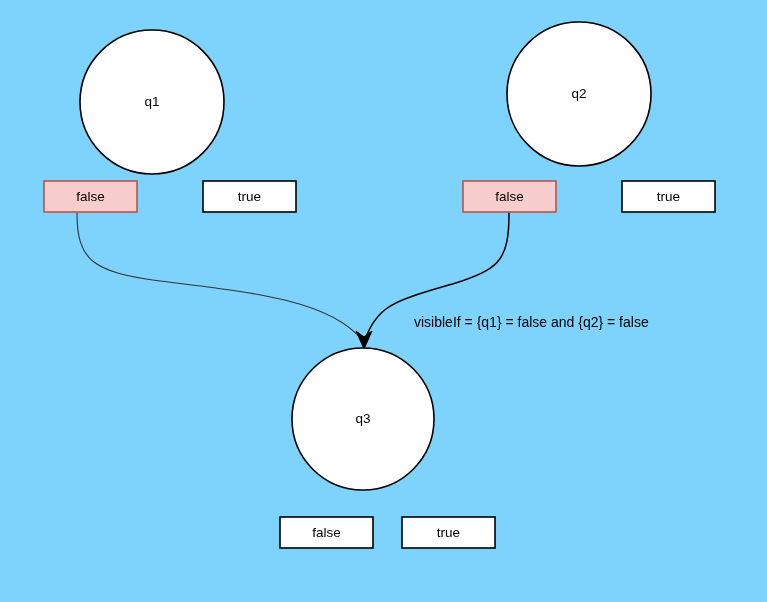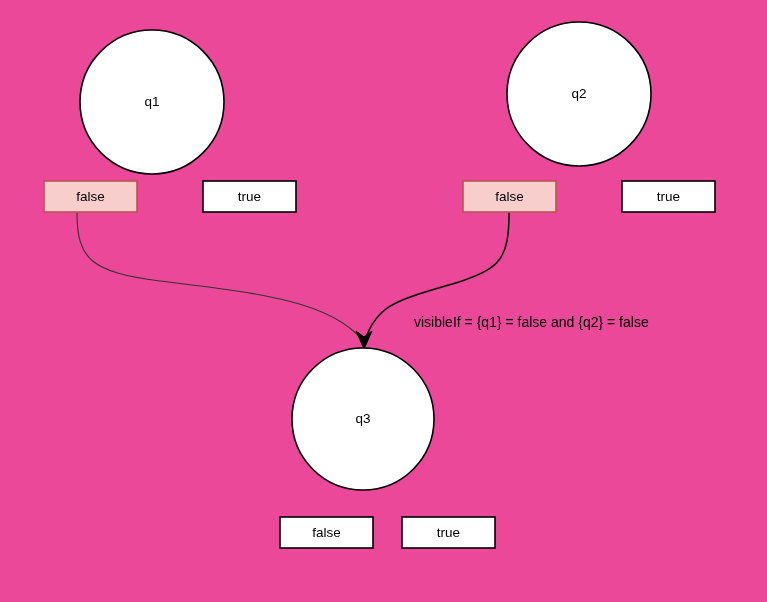--- a/index.html
+++ b/index.html
@@ -7,21 +7,21 @@
     padding: 0;
     background: #ffffff;
   }
   body {
     font-family: "Liberation Sans", sans-serif;
   }
   #canvas {
     position: relative;
     width: 767px;
     height: 602px;
-    background: #ec4899;
+    background: #7dd3fc;
     overflow: hidden;
   }
   #diagram-svg {
     position: absolute;
     left: 0;
     top: 0;
     width: 767px;
     height: 602px;
   }
   .node-circle {

